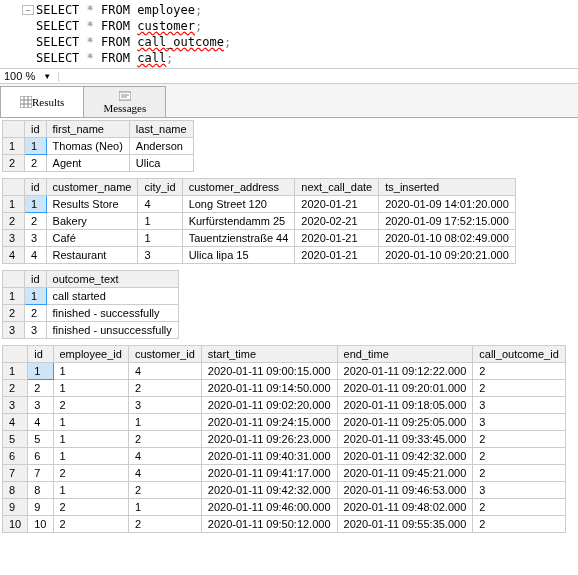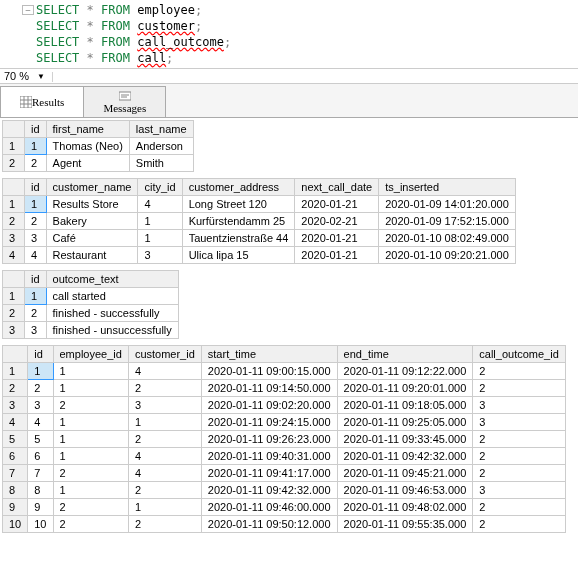--- a/index.html
+++ b/index.html
@@ -35,21 +35,21 @@
     color: #888;
     font-size: 9px;
     text-align: center;
     border:1px solid #bbb;
     line-height:8px;
     height:10px;
     margin-right:2px;
   }
   .fold.empty { border:none; }
   .code { white-space: pre; }
-  .kw { color: #15803d; }
+  .kw { color: #000000; }
   .op { color: #808080; }
   .tbl { color: #000000; }
   .sq { text-decoration: underline; text-decoration-style: wavy; text-decoration-color: red; }
   .zoom-bar {
     display:flex;
     align-items:center;
     border-bottom:1px solid #ccc;
     padding:1px 2px;
     font-size:11px;
     gap:6px;
@@ -126,21 +126,21 @@
       <span class="code"><span class="kw">SELECT</span> <span class="op">*</span> <span class="kw">FROM</span> <span class="tbl sq">call_outcome</span><span class="op">;</span></span>
     </div>
     <div class="editor-line">
       <span class="gutter"></span>
       <span class="fold empty"></span>
       <span class="code"><span class="kw">SELECT</span> <span class="op">*</span> <span class="kw">FROM</span> <span class="tbl sq">call</span><span class="op">;</span></span>
     </div>
   </div>
 
 <div class="zoom-bar">
-  <span class="zoom-value">70 %</span>
+  <span class="zoom-value">100 %</span>
   <span style="font-size:8px;">▼</span>
   <span style="color:#ccc;">|</span>
 </div>
 
 <div class="tabs">
   <div class="tab">
     <svg width="12" height="12">
         <rect x="0" y="0" width="12" height="12" fill="#fff" stroke="#888"></rect>
         <line x1="4" y1="0" x2="4" y2="12" stroke="#888"></line>
         <line x1="8" y1="0" x2="8" y2="12" stroke="#888"></line>
@@ -173,21 +173,21 @@
         <tr>
           <td class="rownum">1</td>
           <td class="selcell">1</td>
           <td>Thomas (Neo)</td>
           <td>Anderson</td>
         </tr>
         <tr>
           <td class="rownum">2</td>
           <td>2</td>
           <td>Agent</td>
-          <td>Smith</td>
+          <td>Ulica</td>
         </tr>
       </tbody>
     </table>
     <table class="result-grid">
       <thead>
         <tr>
           <th class="rownum"></th>
           <th>id</th>
           <th>customer_name</th>
           <th>city_id</th>

